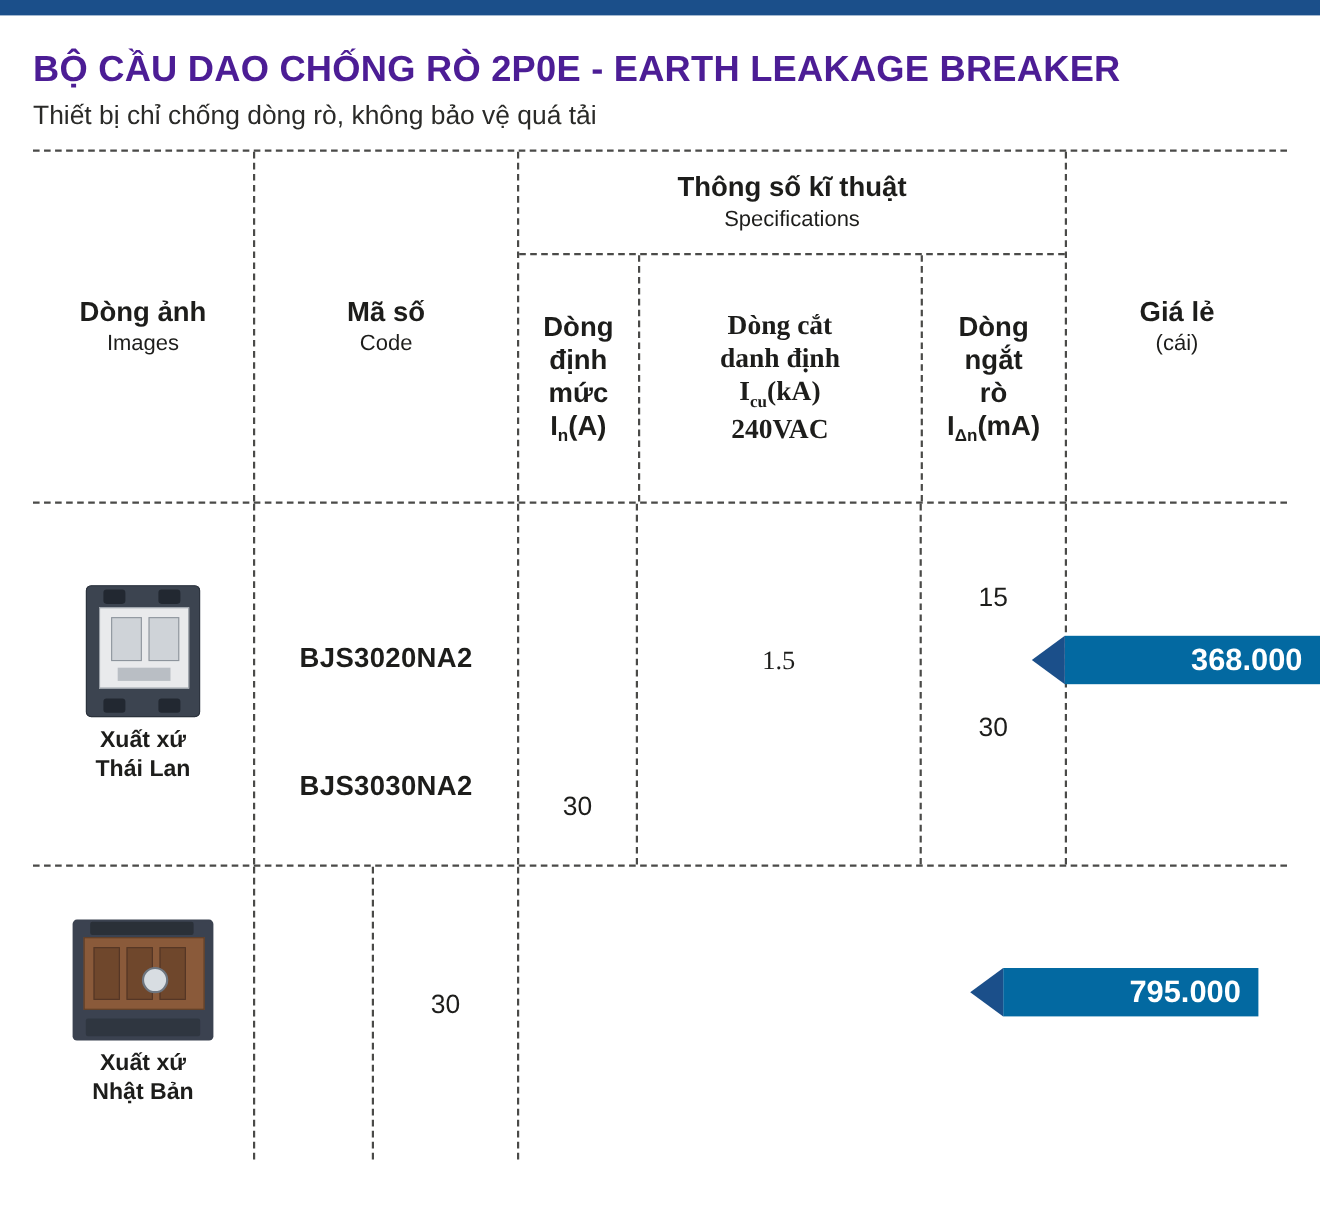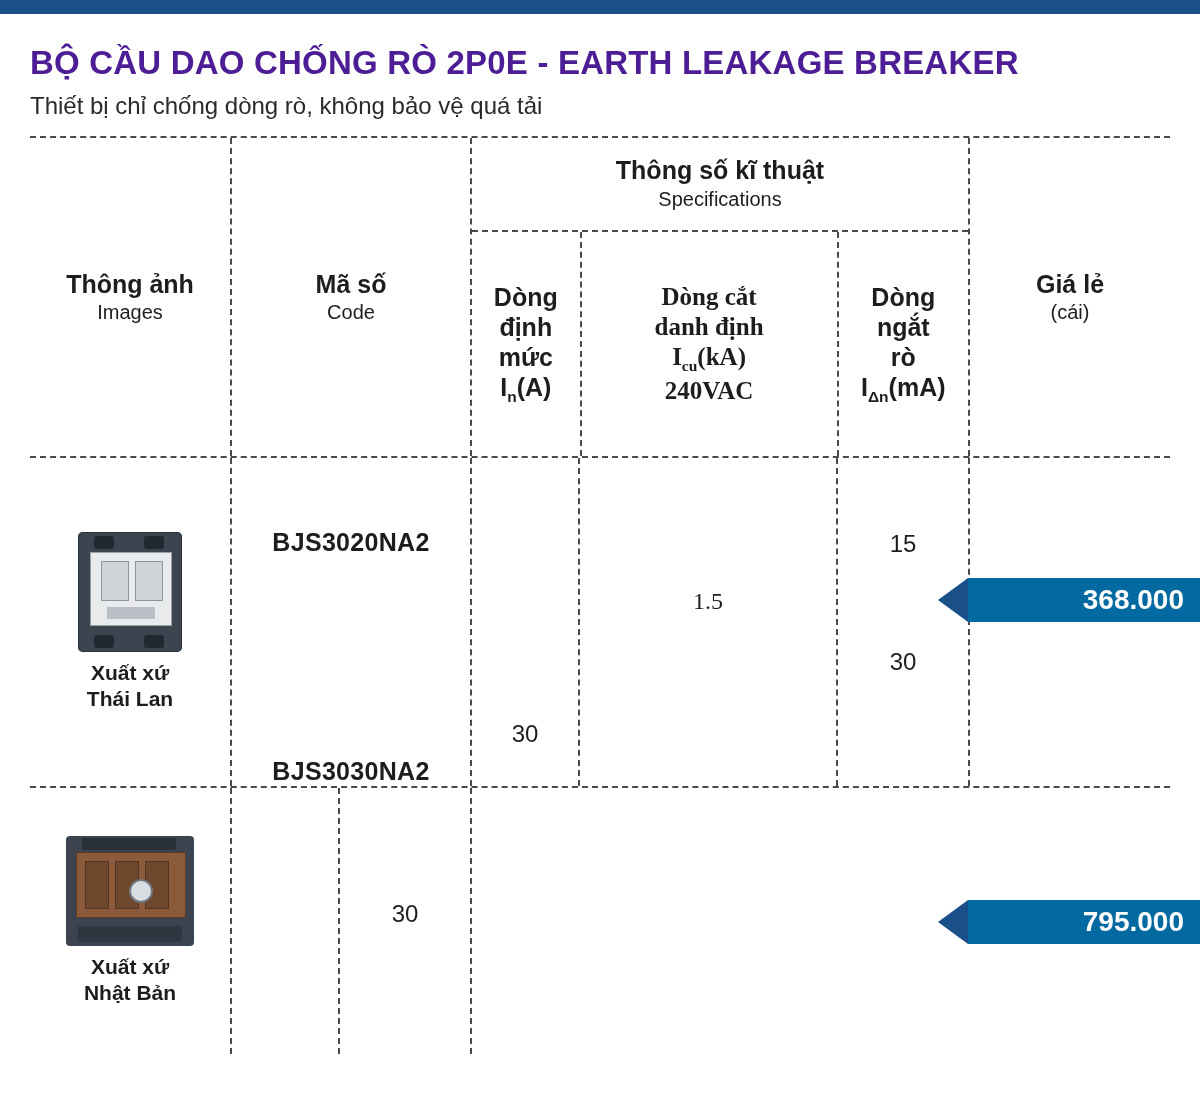--- a/index.html
+++ b/index.html
@@ -220,21 +220,21 @@
   <h1 class="title">BỘ CẦU DAO CHỐNG RÒ 2P0E - EARTH LEAKAGE BREAKER</h1>
   <div class="subtitle">Thiết bị chỉ chống dòng rò, không bảo vệ quá tải</div>
 
   <div class="tbl">
 
     <div class="dash-h"></div>
 
     <div class="row" style="height:318px;">
 
       <div class="cell c-img">
-        <div class="hdr-main">Thông ảnh</div>
+        <div class="hdr-main">Dòng ảnh</div>
         <div class="hdr-sub">Images</div>
       </div>
 
       <div class="cell c-code vdash">
         <div class="hdr-main">Mã số</div>
         <div class="hdr-sub">Code</div>
       </div>
 
       <div class="vdash" style="width:498px; box-sizing:border-box; display:flex; flex-direction:column;">
 
@@ -294,21 +294,21 @@
           </div>
           <div class="term t3"></div>
             <div class="term t4"></div>
         </div>
         <div class="origin">
           <div>Xuất xứ</div>
           <div>Thái Lan</div>
         </div>
       </div>
 
-      <div class="cell c-code vdash" style="justify-content:space-between; padding-top:70px;">
+      <div class="cell c-code vdash" style="justify-content:center; padding-top:70px;">
         <div class="code-val">BJS3020NA2</div>
         <div style="height:88px;"></div>
         <div class="code-val">BJS3030NA2</div>
       </div>
 
       <div class="cell c-in vdash" style="justify-content:flex-end; padding-bottom:38px;">
         <div class="body-val">30</div>
       </div>
 
       <div class="cell c-icu vdash" style="justify-content:flex-start; padding-top:130px;">
@@ -354,19 +354,19 @@
         <div class="body-val"></div>
       </div>
 
 
       <div class="cell c-idn vdash" style="justify-content:flex-start; padding-top:112px;">
         <div class="body-val">30</div>
       </div>
 
       <div class="cell c-price vdash"></div>
 
-      <div class="price-tag" style="left:938px; top:92px; width:232px;margin-top:20px;">
+      <div class="price-tag" style="left:882px; top:92px; width:232px;">
         <span>795.000</span>
       </div>
     </div>
 
   </div>
 </div>
 
 </body></html>

